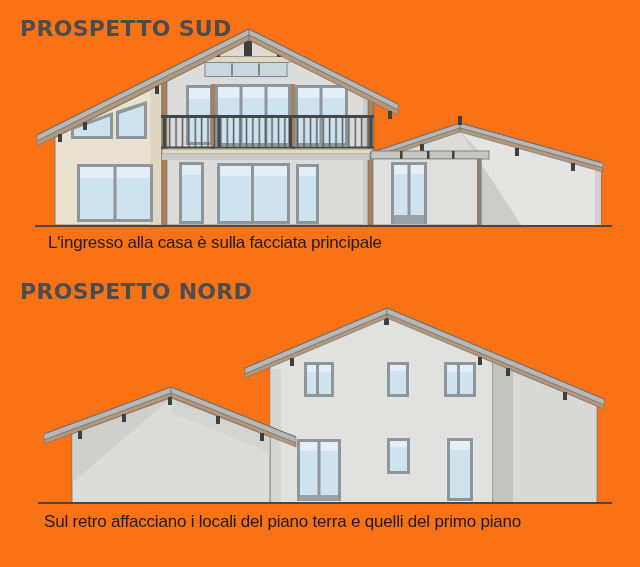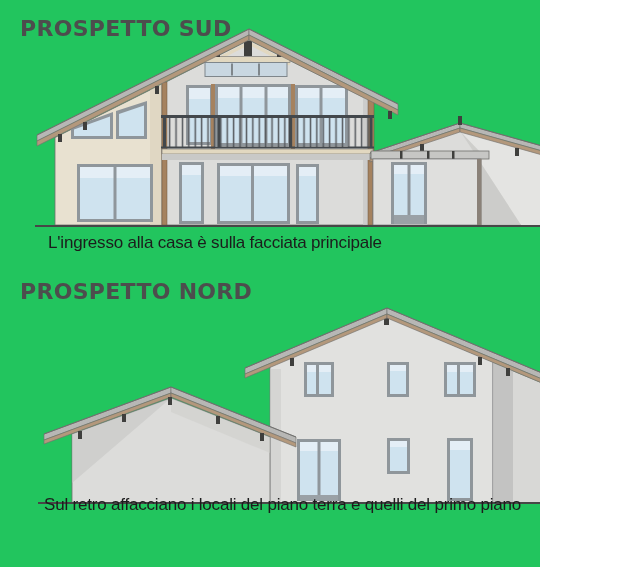--- a/index.html
+++ b/index.html
@@ -1,26 +1,26 @@
 <!DOCTYPE html>
 <html style="--wall-gray: #dcdcda; --wall-beige: #e8e1d0; --wall-shadow: #c7c7c5; --roof-cap: #b7b7b5; --fascia-brown: #b3987c; --timber: #a5825f; --window-frame: #8f969b; --glass: #cfe3ef; --glass-light: #e4eef6; --railing: #43484c; --truss-beige: #e2d8c0; --detail-dark: #3f3f3d; --outline: #6f6f6d; --ground-line: #474747; --title-color: #4d4d4d; --caption-color: #1c1c1c;"><head>
 <meta charset="utf-8">
 <style>
   html,body{margin:0;padding:0;background:#ffffff;}
-  .page{position:relative;width:540px;height:567px;background:#22c55e;overflow:hidden;
+  .page{position:relative;width:640px;height:567px;background:#f97316;overflow:hidden;
         font-family:"Liberation Sans",sans-serif;}
   .fig-title{position:absolute;left:20px;margin:0;
              font-family:"DejaVu Sans",sans-serif;font-weight:700;
              font-size:22px;letter-spacing:.3px;color:var(--title-color);}
   #title-sud{top:16px;}
   #title-nord{top:279px;}
   .fig-caption{position:absolute;font-size:17px;letter-spacing:-.2px;
                color:var(--caption-color);}
   #caption-sud{top:233px;left:48px;}
-  #caption-nord{top:495px;left:44px;}
+  #caption-nord{top:512px;left:44px;}
   .drawing{position:absolute;left:0;width:640px;}
   #svg-sud{top:20px;height:212px;}
   #svg-nord{top:295px;height:215px;}
 
   
   .f-wall{fill:var(--wall-gray);}
   .f-beige{fill:var(--wall-beige);}
   .f-cap{fill:var(--roof-cap);}
   .f-fascia{fill:var(--fascia-brown);}
   .f-timber{fill:var(--timber);}

